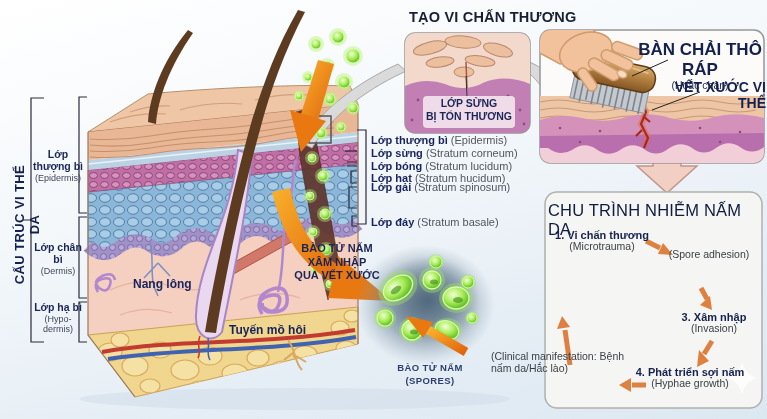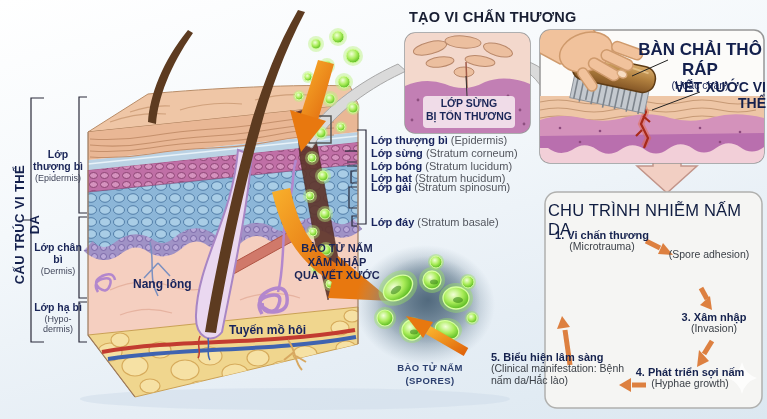--- a/index.html
+++ b/index.html
@@ -454,17 +454,16 @@
 </div>
 <div class="cstep cs3">
   <div class="cl">3. Xâm nhập</div>
   <div class="cs">(Invasion)</div>
 </div>
 <div class="cstep cs4">
   <div class="cl">4. Phát triển sợi nấm</div>
   <div class="cs">(Hyphae growth)</div>
 </div>
 <div class="cstep cs5">
-  <div class="cl">5. Biểu hiện lâm sàng</div>
   <div class="cs">(Clinical manifestation: Bệnh nấm da/Hắc lào)</div>
 </div>
 
 </div>
 
 </body></html>

